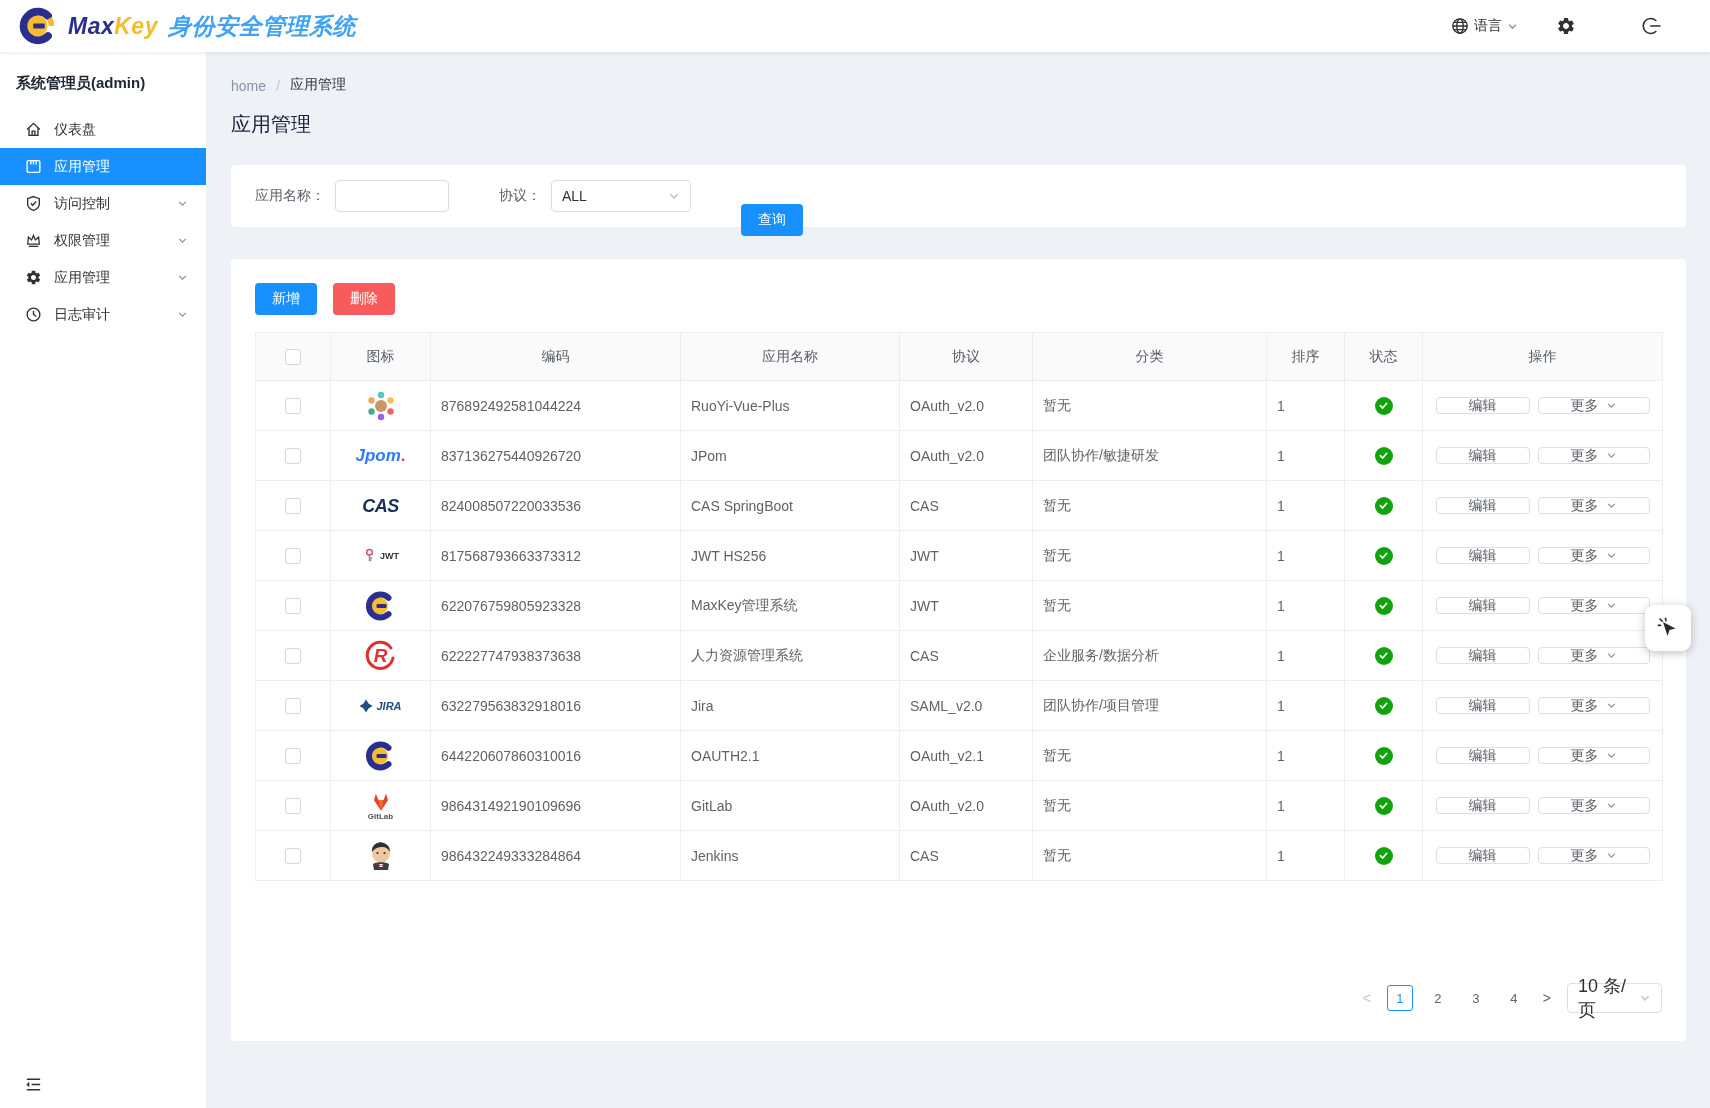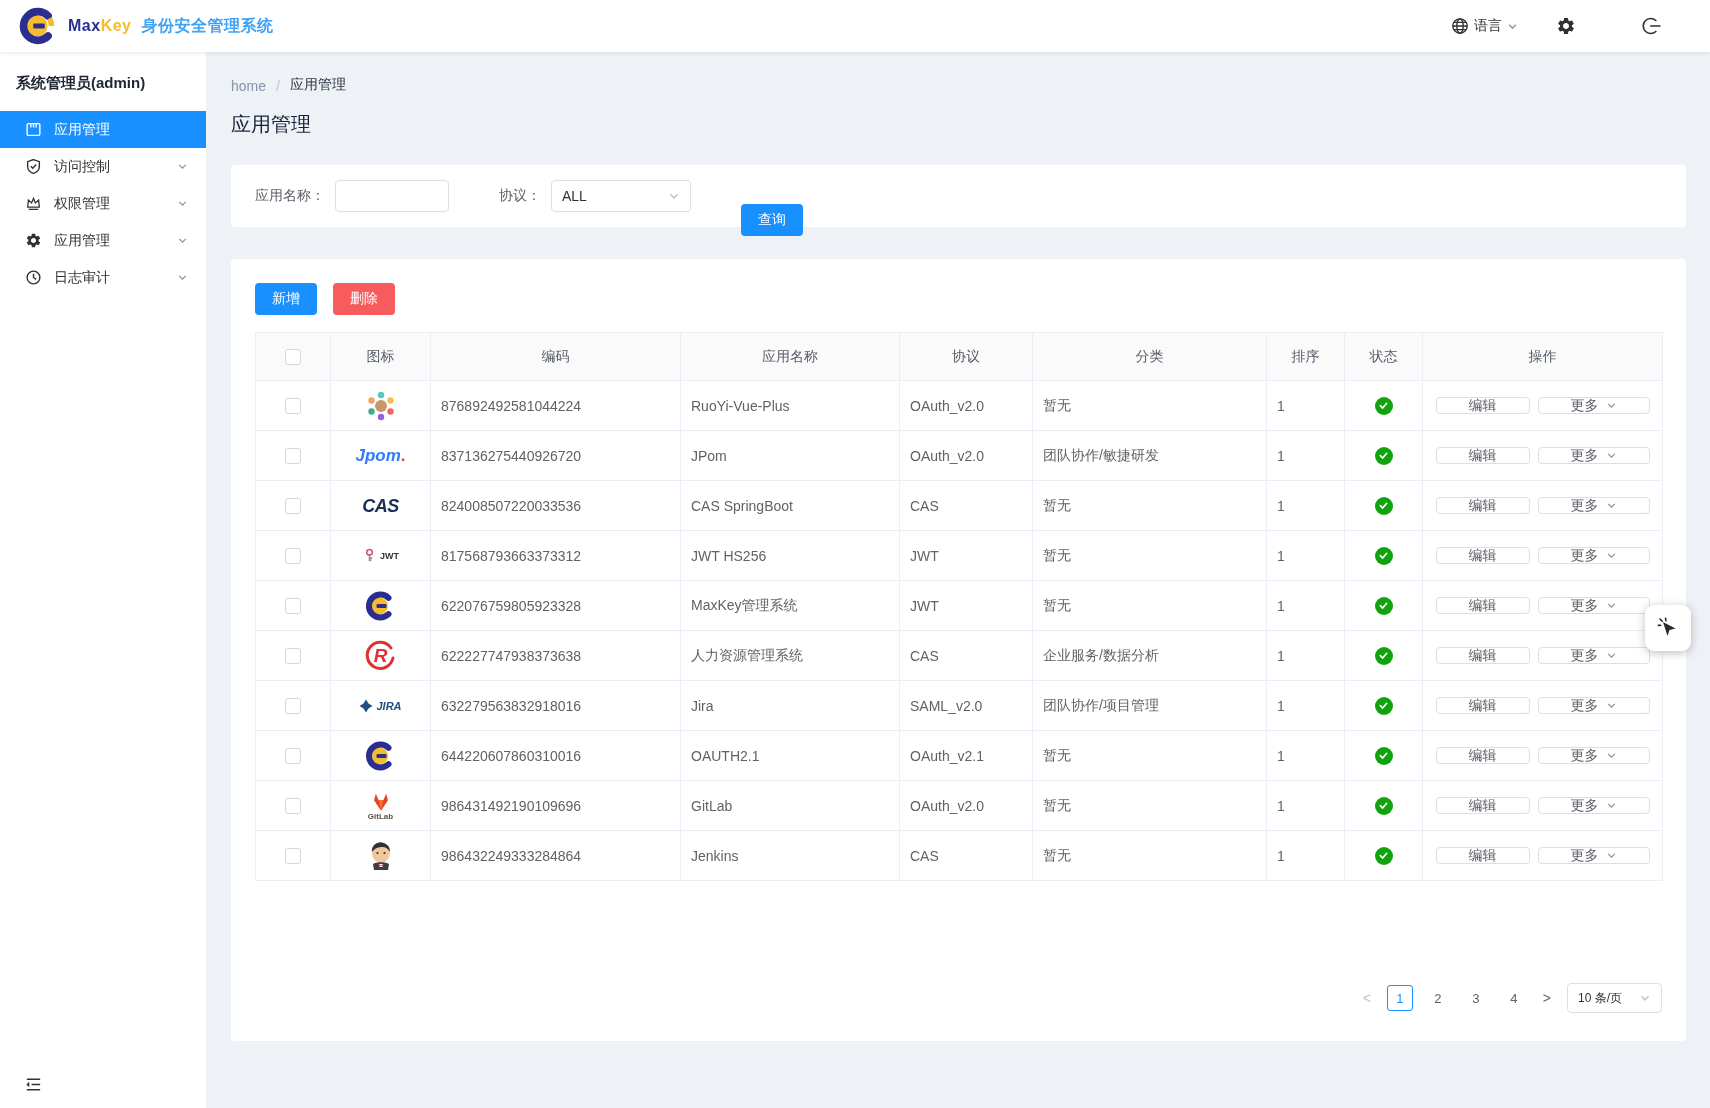--- a/index.html
+++ b/index.html
@@ -10,21 +10,21 @@
   *{box-sizing:border-box;margin:0;padding:0;}
   html,body{width:1710px;height:1108px;}
   body{position:relative;overflow:hidden;background:#eef1f6;
        font-family:"Liberation Sans","DejaVu Sans",sans-serif;font-size:14px;color:var(--text);}
 
   
   .app-header{position:absolute;top:0;left:0;width:1710px;height:52px;background:#fff;
     box-shadow:0 1px 4px rgba(0,21,41,.10);z-index:30;display:flex;align-items:center;}
   .brand{display:flex;align-items:center;margin-left:18px;}
   .brand-logo{width:42px;height:42px;margin-right:8px;}
-  .brand-text{font-size:16px;font-weight:700;letter-spacing:.5px;}
+  .brand-text{font-size:23px;font-weight:700;letter-spacing:.5px;font-style:italic;}
   .brand-max{color:var(--brand-navy);}
   .brand-key{color:var(--brand-gold);}
   .brand-sub{color:var(--brand-blue);margin-left:10px;}
   .hdr-actions{position:absolute;right:48px;top:0;height:52px;display:flex;align-items:center;color:#303133;}
   .hdr-lang{display:flex;align-items:center;gap:5px;cursor:pointer;}
   .hdr-lang span{font-size:14px;}
   .hdr-gear{margin-left:38px;display:flex;cursor:pointer;}
   .hdr-logout{margin-left:66px;display:flex;cursor:pointer;}
 
   
@@ -94,21 +94,21 @@
   .hr-logo{position:relative;width:34px;height:34px;display:flex;align-items:center;justify-content:center;}
   .hr-r{position:absolute;font-size:19px;font-weight:800;font-style:italic;color:#e03131;}
 
   
   .pagination{margin-top:102px;display:flex;justify-content:flex-end;align-items:center;font-size:13px;color:var(--text);}
   .pg-prev{color:#c0c4cc;margin-right:10px;cursor:default;font-size:14px;}
   .pg-next{color:#606266;margin:0 6px 0 10px;cursor:pointer;font-size:14px;}
   .pg-num{min-width:26px;height:26px;margin:0 6px;display:inline-flex;align-items:center;justify-content:center;
     border-radius:3px;cursor:pointer;color:#606266;}
   .pg-num.active{border:1px solid var(--primary);color:var(--primary);}
-  .pg-size{width:95px;height:30px;margin-left:10px;font-size:12px;}
+  .pg-size{width:95px;height:30px;margin-left:10px;font-size:18px;}
 
   
   .float-tool{position:absolute;left:1645px;top:605px;width:46px;height:46px;background:#fff;border-radius:9px;
     box-shadow:0 2px 10px rgba(0,0,0,.25);display:flex;align-items:center;justify-content:center;z-index:40;cursor:pointer;}
 </style>
 </head>
 <body>
 
 <header class="app-header">
   <div class="brand">
@@ -148,20 +148,30 @@
           <path d="M16.6 5.4 A9 9 0 1 0 16.6 18.6" fill="none" stroke="#303133" stroke-width="2" stroke-linecap="round"></path>
           <path d="M10.5 12 H21.5" stroke="#303133" stroke-width="2" stroke-linecap="round"></path>
         </svg>
     </div>
   </div>
 </header>
 
 <aside class="sidebar">
   <div class="sidebar-user">系统管理员(admin)</div>
   <nav class="nav">
+      <div class="nav-item">
+        <span class="nav-ico">
+          <svg width="17" height="17" viewBox="0 0 16 16" fill="none" stroke="currentColor" stroke-width="1.3">
+            <path d="M2 8 L8 2.2 L14 8"></path>
+            <path d="M3.8 6.8 V13.5 H12.2 V6.8"></path>
+            <path d="M6.7 13.5 V9.5 H9.3 V13.5"></path>
+          </svg>
+        </span>
+        <span class="nav-label">仪表盘</span>
+      </div>
       <div class="nav-item active">
         <span class="nav-ico">
           <svg width="17" height="17" viewBox="0 0 16 16" fill="none" stroke="currentColor" stroke-width="1.3">
             <rect x="2" y="2.5" width="12" height="11" rx="1.2"></rect>
             <path d="M5.5 2.5 V6 M8 2.5 V6 M10.5 2.5 V6"></path>
           </svg>
         </span>
         <span class="nav-label">应用管理</span>
       </div>
       <div class="nav-item">

